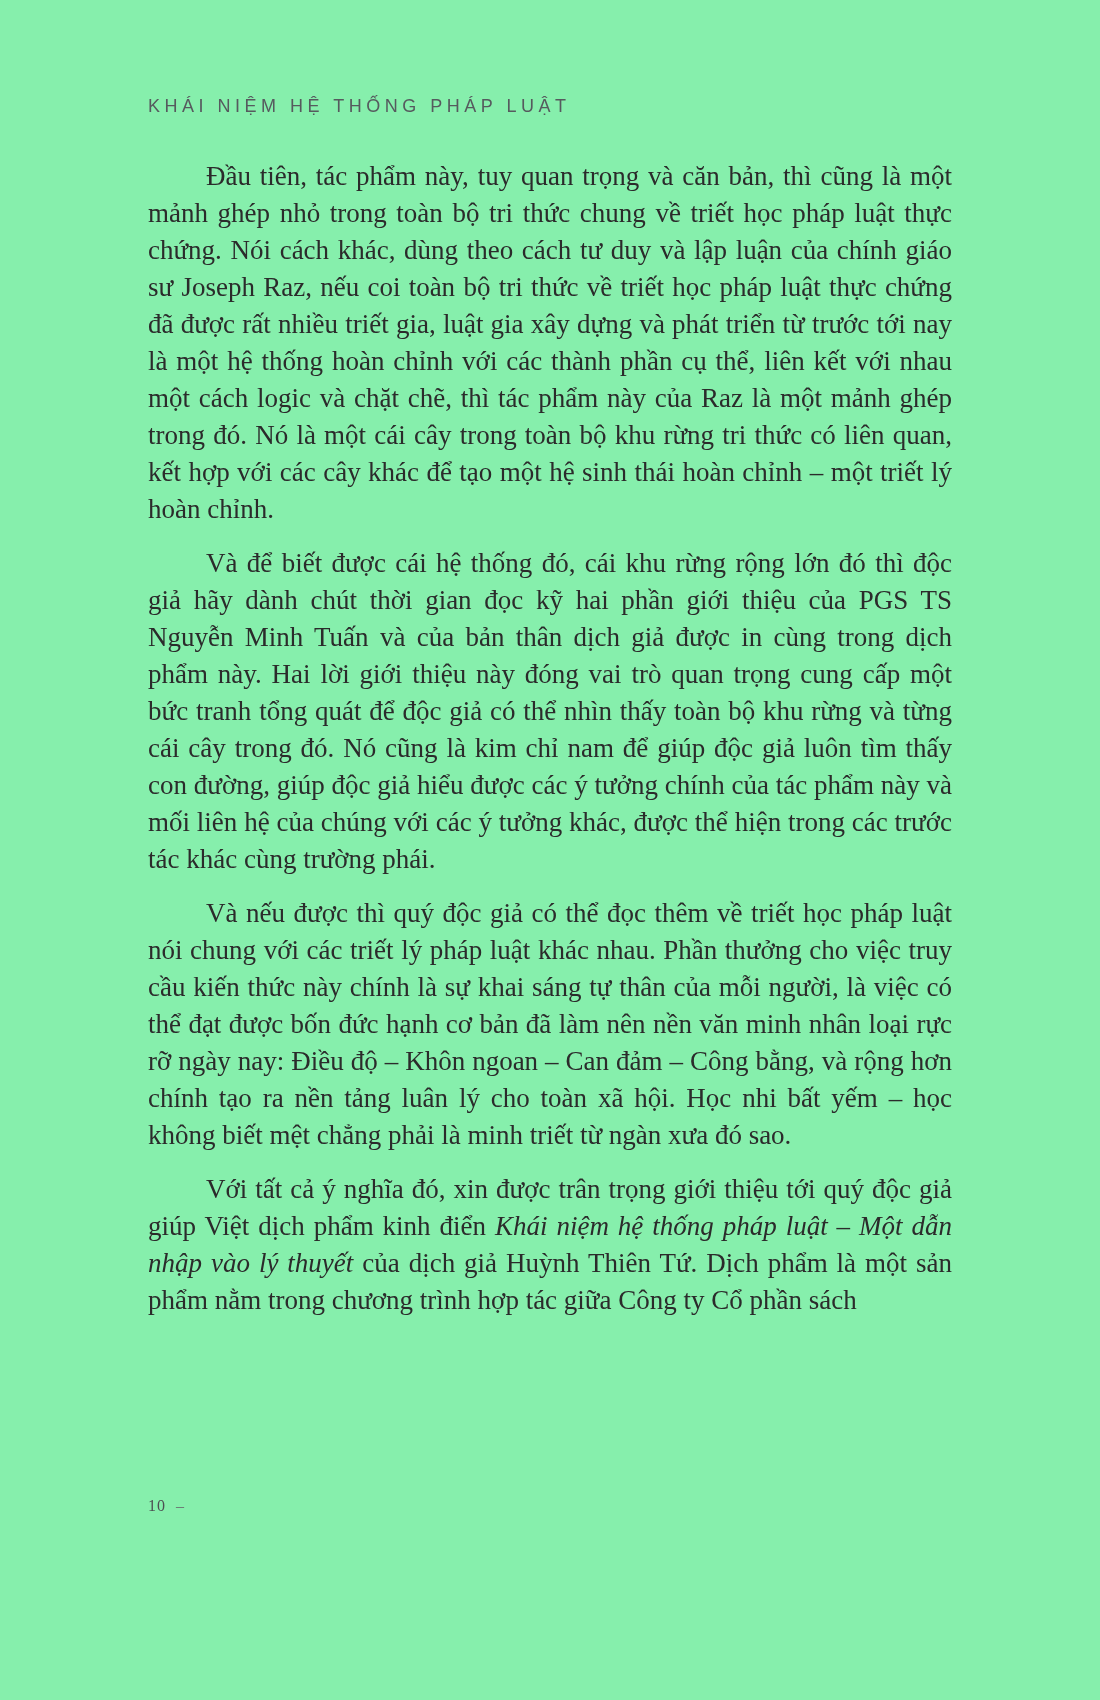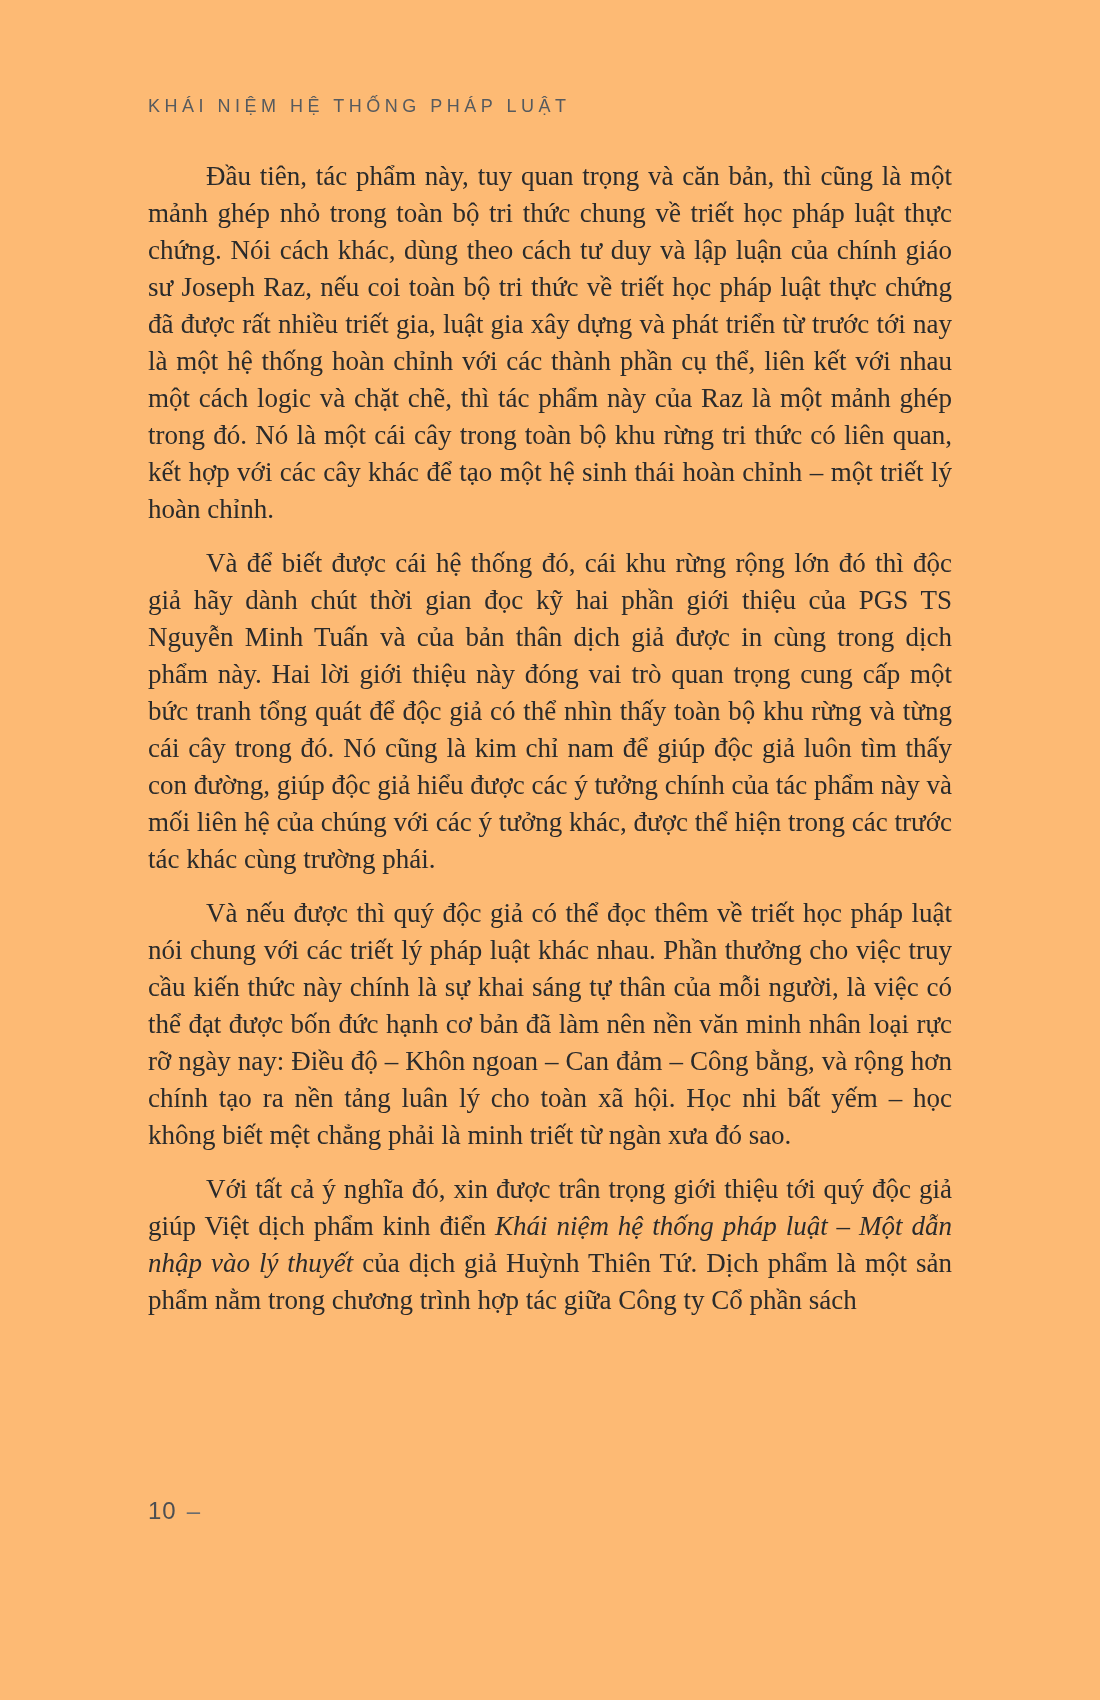--- a/index.html
+++ b/index.html
@@ -4,21 +4,21 @@
 <style>
   html, body {
     margin: 0;
     padding: 0;
     background: #ffffff;
   }
   .page {
     position: relative;
     width: 1100px;
     height: 1700px;
-    background: #fdba74;
+    background: #86efac;
     overflow: hidden;
   }
   .running-header {
     position: absolute;
     left: 148px;
     top: 96px;
     font-family: "Liberation Sans", sans-serif;
     font-size: 18px;
     font-weight: 400;
     letter-spacing: 4.5px;
@@ -39,22 +39,22 @@
     margin: 0 8px 17px 0;
     text-indent: 58px;
   }
   .content em {
     font-style: italic;
   }
   .footer {
     position: absolute;
     left: 148px;
     top: 1497px;
-    font-family: Liberation Sans, sans-serif;
-    font-size: 24px;
+    font-family: Liberation Serif, serif;
+    font-size: 16px;
     color: #4d4f52;
     letter-spacing: 1px;
   }
   .footer .dash {
     margin-left: 10px;
     color: #6a6c6e;
   }
 </style>
 </head>
 <body>

